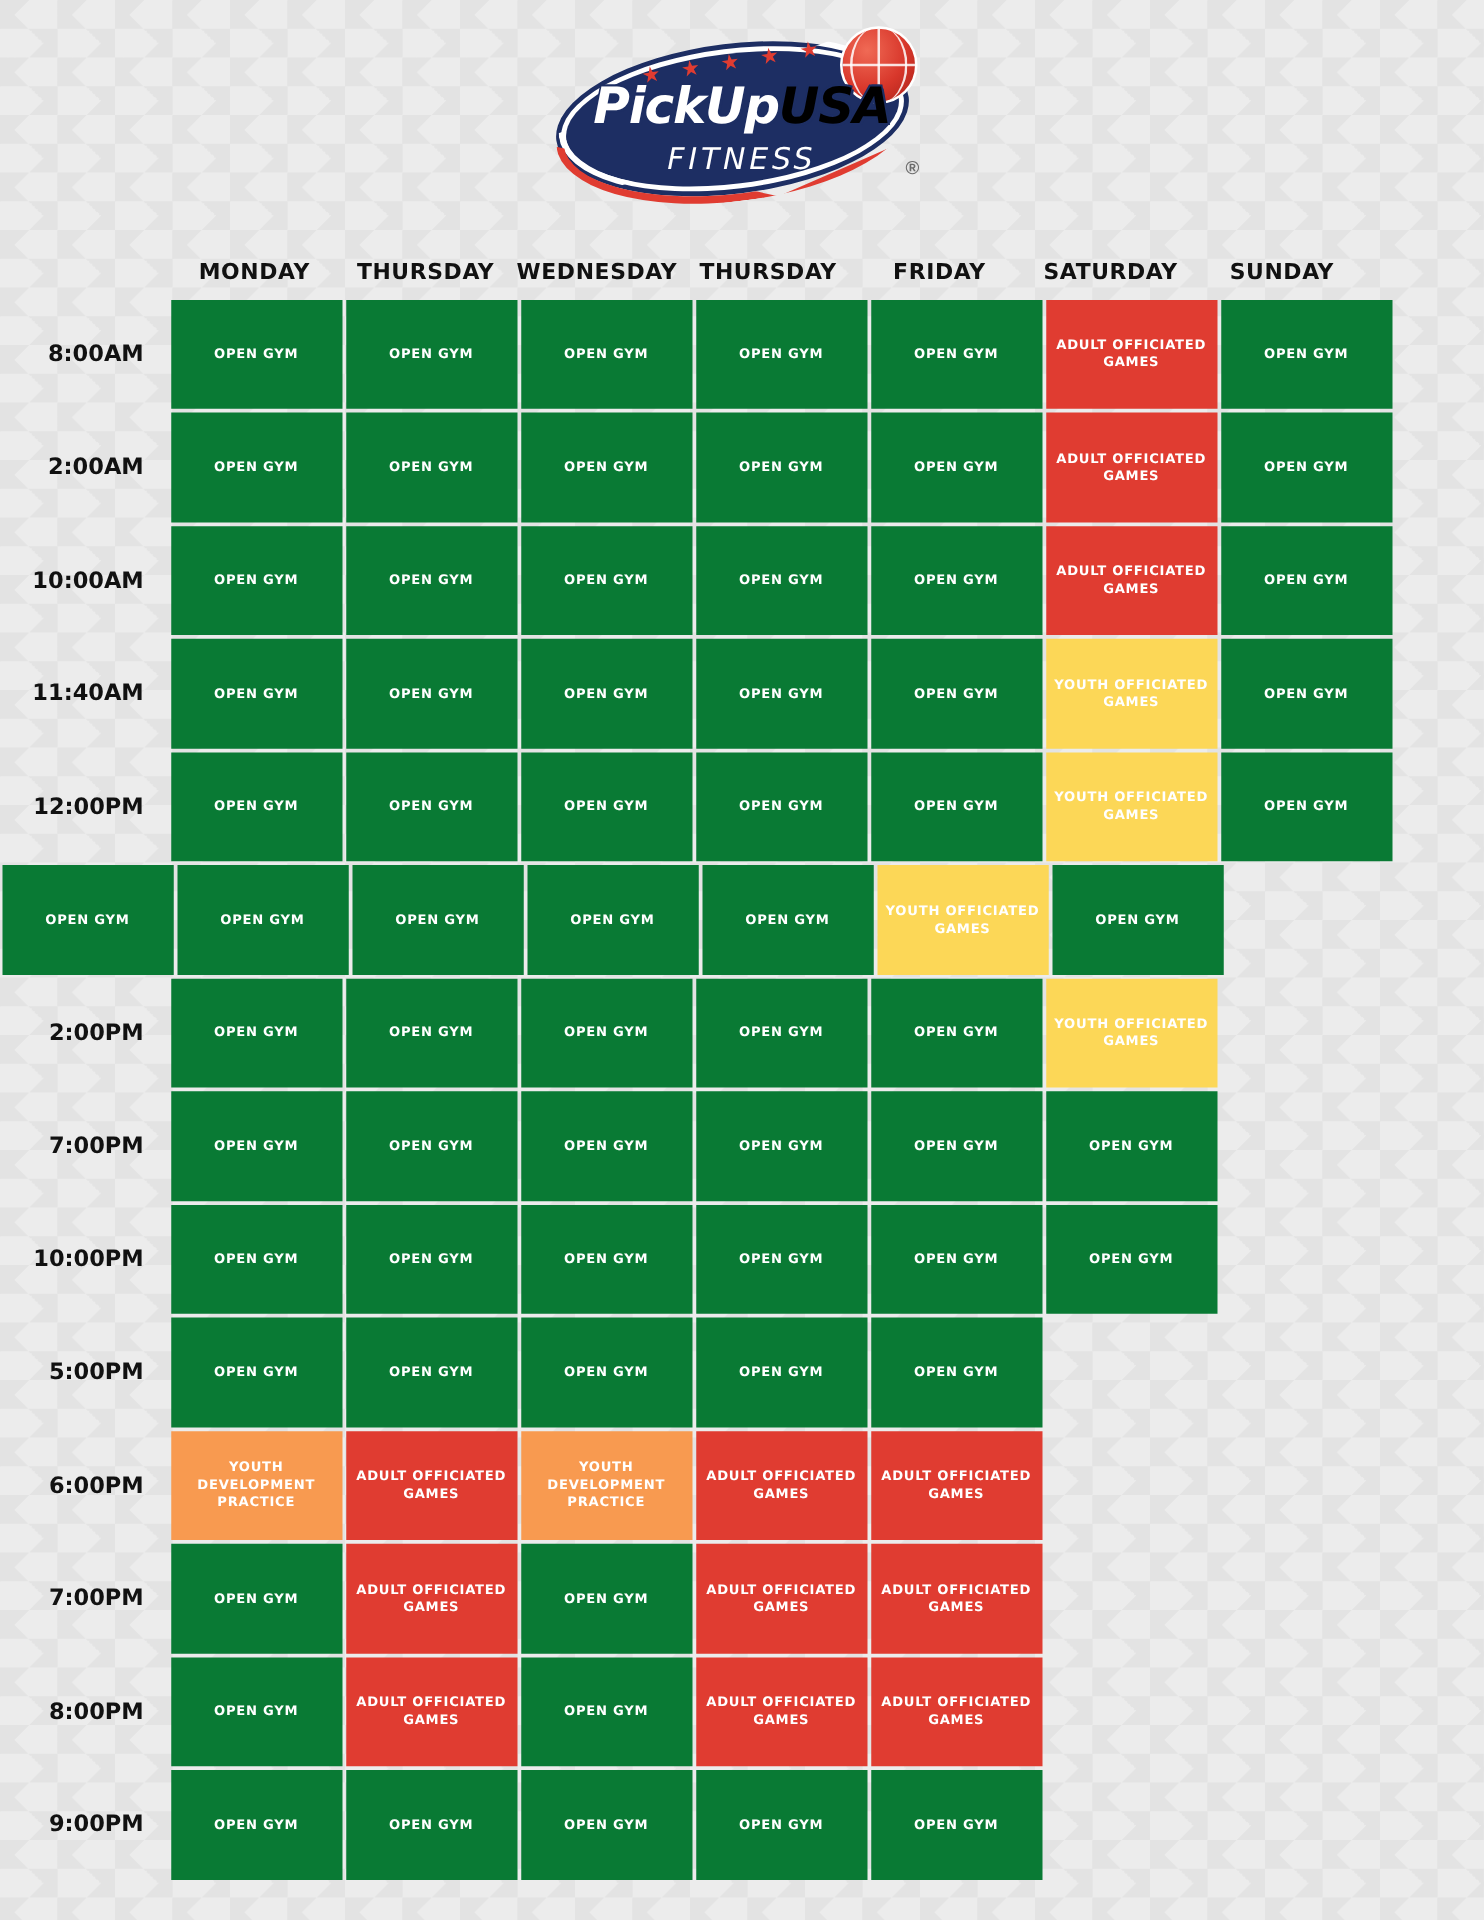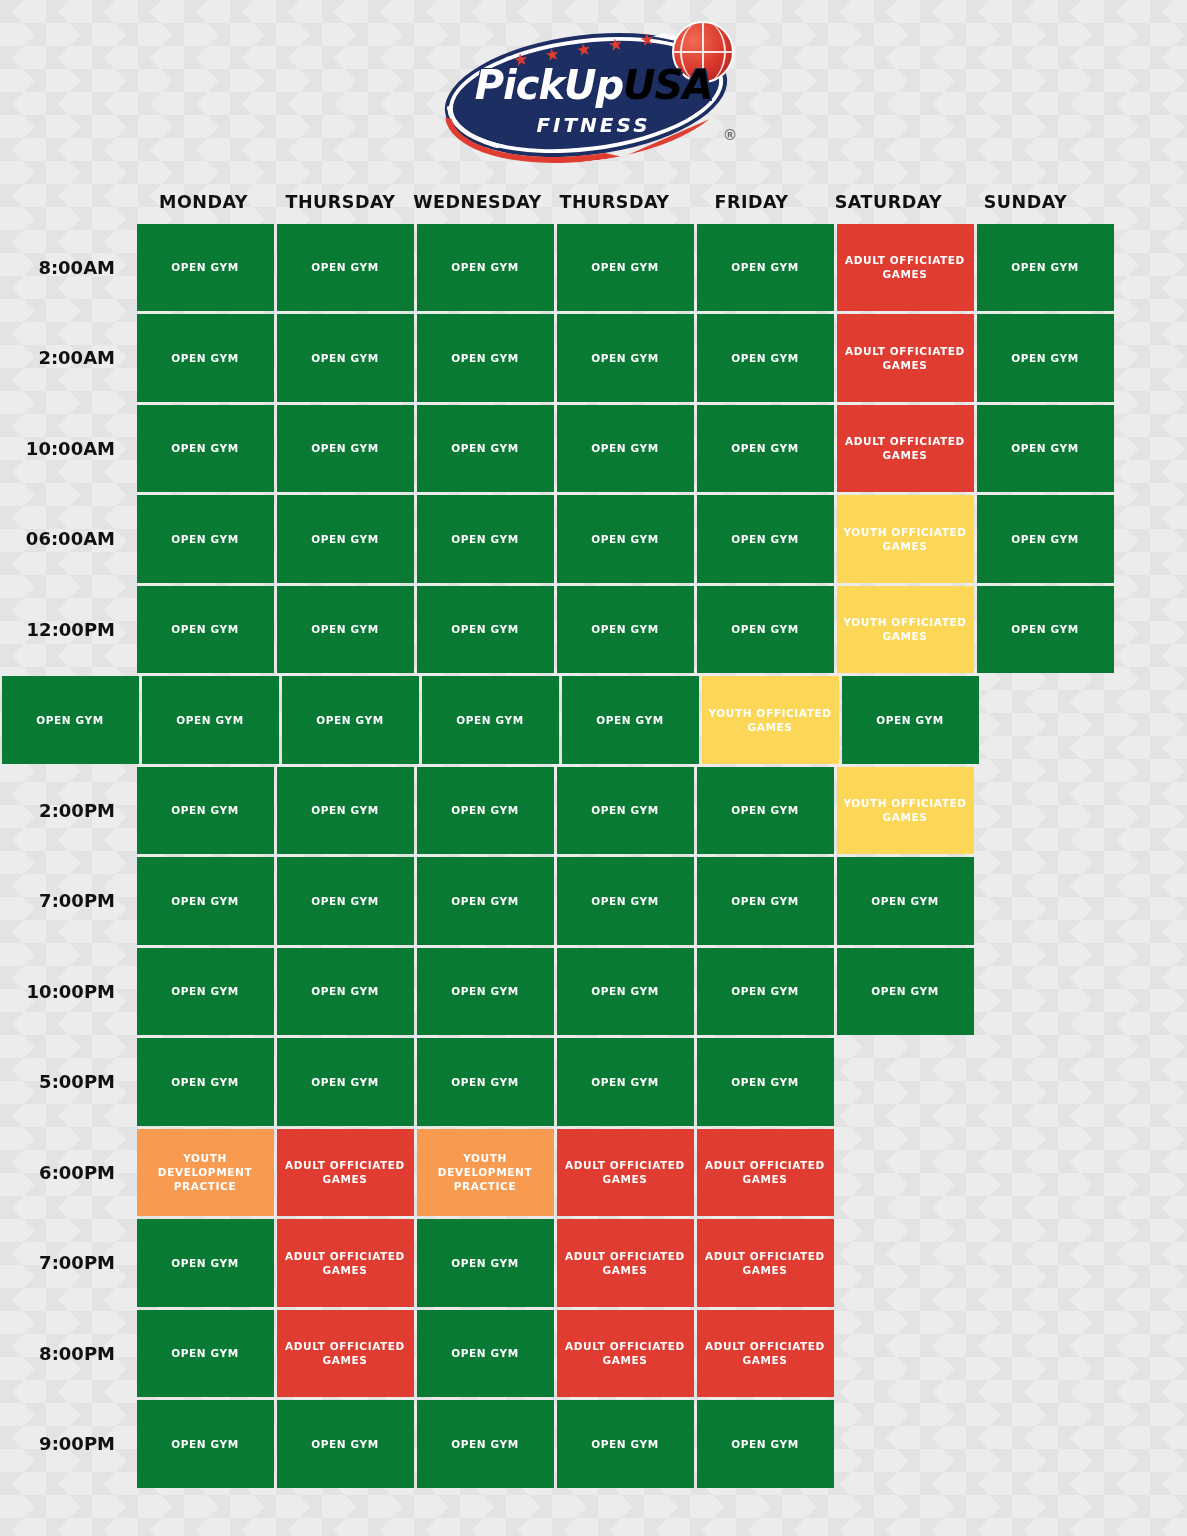--- a/index.html
+++ b/index.html
@@ -103,38 +103,38 @@
     color: #ffffff;
     text-shadow: 2px 2px 0 #1d2e63, -1px -1px 0 #1d2e63, 1px -1px 0 #1d2e63, -1px 1px 0 #1d2e63;
     white-space: nowrap;
   }
   .logo-name .usa { color: #000000; }
   .logo-sub {
     position: absolute;
     left: 0; right: 0; top: 96px;
     text-align: center;
     font-family: "DejaVu Sans", sans-serif;
-    font-weight: 700;
+    font-weight: 400;
     font-style: italic;
-    font-size: 20px;
+    font-size: 24px;
     letter-spacing: 3px;
     color: #ffffff;
   }
   .logo-reg {
     position: absolute;
     right: 8px; bottom: 24px;
     font-size: 15px;
     color: #6b6b6b;
     font-weight: 700;
   }
 
   
   #schedule {
     position: absolute;
-    left: 0; top: 182px;
+    left: 0; top: 198px;
     width: 1186px;
   }
 
   .head-row {
     display: flex;
     height: 40px;
     align-items: center;
   }
   .time-gutter {
     width: 135px;
@@ -287,21 +287,21 @@
           <span>OPEN GYM</span>
         </div>
         <div class="cell" style="background: rgb(224, 60, 49);">
           <span>ADULT OFFICIATED GAMES</span>
         </div>
         <div class="cell" style="background: rgb(9, 122, 52);">
           <span>OPEN GYM</span>
         </div>
       </div>
       <div class="time-row">
-        <div class="time-label">06:00AM</div>
+        <div class="time-label">11:40AM</div>
         <div class="cell" style="background: rgb(9, 122, 52);">
           <span>OPEN GYM</span>
         </div>
         <div class="cell" style="background: rgb(9, 122, 52);">
           <span>OPEN GYM</span>
         </div>
         <div class="cell" style="background: rgb(9, 122, 52);">
           <span>OPEN GYM</span>
         </div>
         <div class="cell" style="background: rgb(9, 122, 52);">

